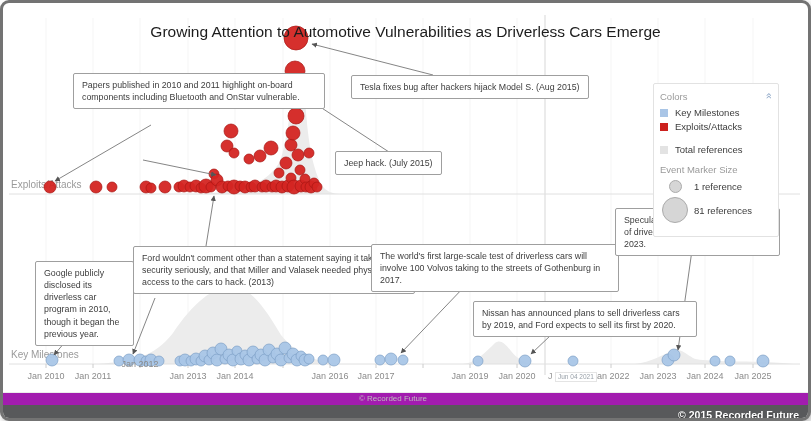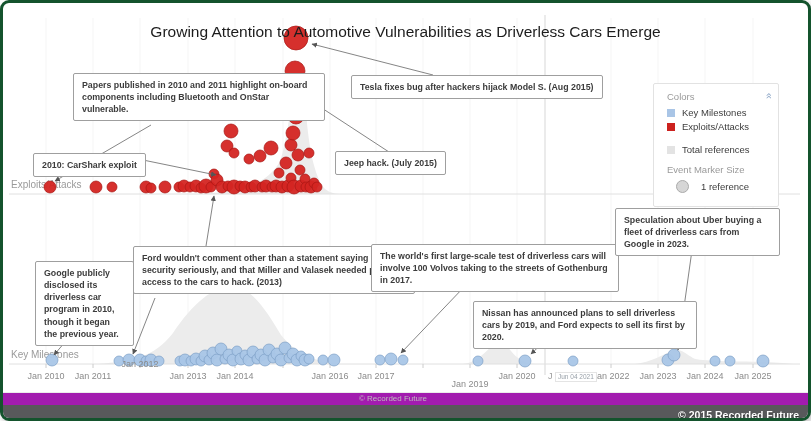--- a/index.html
+++ b/index.html
@@ -1,36 +1,36 @@
 <!DOCTYPE html>
 <html><head>
 <meta charset="utf-8">
 <style>
   html,body{margin:0;padding:0;background:#fff;}
   body{font-family:"Liberation Sans", sans-serif; width:811px; height:421px; overflow:hidden;}
-  .frame{position:relative; width:805px; height:415px; margin:0; border:3px solid #14532d; border-radius:9px;
+  .frame{position:relative; width:805px; height:415px; margin:0; border:3px solid #737373; border-radius:9px;
          overflow:hidden; background:#fff; box-shadow:2px 3px 6px rgba(0,0,0,.25);}
   .title{position:absolute; top:20px; left:0; right:0; text-align:center; font-size:15.5px; color:#1c1c1c;
          z-index:2; pointer-events:none;}
   svg.layer{position:absolute; left:0; top:0; z-index:1;}
   svg#svg-arrows{z-index:3;}
   .track-label{position:absolute; font-size:10px; color:#9a9a9a; z-index:0;}
   #lbl-exploits{left:8px; top:176px;}
   #lbl-milestones{left:8px; top:346px;}
   .axis{position:absolute; left:0; top:0; width:805px; height:415px; z-index:2; pointer-events:none;}
   .axis-label{position:absolute; font-size:9px; color:#8b8b8b; transform:translateX(-50%); white-space:nowrap;}
   .hover-partial{position:absolute; font-size:9px; color:#9a9a9a;}
   .hover-tooltip{position:absolute; font-size:6.5px; color:#98a0a8; background:#fff; border:1px solid #e4e4e4;
                  padding:0 2px; line-height:8px; white-space:nowrap;}
-  .annotations{position:absolute; left:0; top:0; width:645px; height:415px; z-index:4;font-weight:bold;}
+  .annotations{position:absolute; left:0; top:0; width:645px; height:415px; z-index:4;}
   .callout{position:absolute; background:#fff; border:1px solid #9f9f9f; border-radius:2px; color:#3c3c3c;
            font-size:8.8px; line-height:1.38; padding:5px 8px; box-sizing:border-box;}
   .callout.nowrap{white-space:nowrap;}
   .legend{position:absolute; left:650px; top:80px; width:126px; z-index:5; background:#fff;
-          border:1px solid #e2e2e2; border-radius:2px; padding:7px 9px 9px 13px; box-sizing:border-box;}
+          border:1px solid #e2e2e2; border-radius:2px; padding:7px 9px 9px 6px; box-sizing:border-box;}
   .legend .hdr{font-size:9.5px; color:#9a9a9a; margin-bottom:5px; position:relative;}
   .legend .collapse{position:absolute; right:-2px; top:-1px; color:#8fa8c8; font-size:11px; display:inline-block;
                     transform:rotate(-90deg); cursor:pointer;}
   .legend .row{display:flex; align-items:center; font-size:9.5px; color:#3c3c3c; margin:3px 0;}
   .legend .swatch{width:8px; height:8px; margin-right:7px; flex:0 0 8px;}
   .legend .gap{height:6px;}
   .legend .sizerow{display:flex; align-items:center; font-size:9.5px; color:#3c3c3c; margin:4px 0;}
   .legend .circwrap{width:30px; display:flex; justify-content:center; margin-right:4px;}
   .legend .circ{border-radius:50%; background:#d6d6d6; border:1px solid #ababab; box-sizing:border-box;}
   .footer-strip{position:absolute; left:0; right:0; bottom:13px; height:12px; background:#a21caf;
@@ -197,21 +197,21 @@
   <div class="axis" id="axis">
       <div class="axis-label" style="left: 43px; top: 368px;">Jan 2010</div>
       <div class="axis-label" style="left: 90px; top: 368px;">Jan 2011</div>
       <div class="axis-label" style="left: 137px; top: 356px;">Jan 2012</div>
       <div class="axis-label" style="left: 185px; top: 368px;">Jan 2013</div>
       <div class="axis-label" style="left: 232px; top: 368px;">Jan 2014</div>
       <div class="axis-label" style="left: 280px; top: 368px; margin-top: 19px;">Jan 2015</div>
       <div class="axis-label" style="left: 327px; top: 368px;">Jan 2016</div>
       <div class="axis-label" style="left: 373px; top: 368px;">Jan 2017</div>
       <div class="axis-label" style="left: 420px; top: 368px; margin-top: 48px;">Jan 2018</div>
-      <div class="axis-label" style="left: 467px; top: 368px; margin-top: 8px;">Jan 2019</div>
+      <div class="axis-label" style="left: 467px; top: 368px;">Jan 2019</div>
       <div class="axis-label" style="left: 514px; top: 368px;">Jan 2020</div>
       <div class="axis-label" style="left: 608px; top: 368px;">Jan 2022</div>
       <div class="axis-label" style="left: 655px; top: 368px;">Jan 2023</div>
       <div class="axis-label" style="left: 702px; top: 368px;">Jan 2024</div>
       <div class="axis-label" style="left: 750px; top: 368px;">Jan 2025</div>
       <div class="hover-partial" style="left: 545px; top: 368px;">J</div>
       <div class="hover-tooltip" style="left: 552px; top: 369px;">Jun 04 2021</div>
     </div>
   <svg id="svg-arrows" class="layer" width="805" height="415">
       <defs>
@@ -226,21 +226,20 @@
       <line x1="203" y1="243" x2="211" y2="193" stroke="#777" stroke-width="0.9" marker-end="url(#arr)"></line>
       <line x1="152" y1="295" x2="130" y2="351" stroke="#777" stroke-width="0.9" marker-end="url(#arr)"></line>
       <line x1="74" y1="325" x2="51" y2="352" stroke="#777" stroke-width="0.9" marker-end="url(#arr)"></line>
       <line x1="462" y1="283" x2="398" y2="350" stroke="#777" stroke-width="0.9" marker-end="url(#arr)"></line>
       <line x1="548" y1="332" x2="528" y2="351" stroke="#777" stroke-width="0.9" marker-end="url(#arr)"></line>
       <line x1="690" y1="240" x2="675" y2="347" stroke="#777" stroke-width="0.9" marker-end="url(#arr)"></line>
     </svg>
   <div class="annotations" id="annotations">
       <div class="callout" style="left: 70px; top: 70px; width: 252px;">Papers published in 2010 and 2011 highlight on-board components including Bluetooth and OnStar vulnerable.</div>
       <div class="callout nowrap" style="left: 348px; top: 72px;">Tesla fixes bug after hackers hijack Model S.  (Aug 2015)</div>
-      <div class="callout nowrap" style="left: 30px; top: 150px;">2010: CarShark exploit</div>
       <div class="callout nowrap" style="left: 332px; top: 148px;">Jeep hack. (July 2015)</div>
       <div class="callout" style="left: 130px; top: 243px; width: 282px;">Ford wouldn't comment other than a statement saying it takes security seriously, and that Miller and Valasek needed physical access to the cars to hack.  (2013)</div>
       <div class="callout" style="left: 368px; top: 241px; width: 248px;">The world's first large-scale test of driverless cars will involve 100 Volvos taking to the streets of Gothenburg in 2017.</div>
       <div class="callout" style="left: 32px; top: 258px; width: 99px;">Google publicly disclosed its driverless car program in 2010, though it began the previous year.</div>
       <div class="callout" style="left: 470px; top: 298px; width: 224px;">Nissan has announced plans to sell driverless cars by 2019, and Ford expects to sell its first by 2020.</div>
       <div class="callout" style="left: 612px; top: 205px; width: 165px;">Speculation about Uber buying a fleet of driverless cars from Google in 2023.</div>
     </div>
 
   <div class="legend">
     <div class="hdr">
@@ -261,20 +260,26 @@
       <span>Total references</span>
     </div>
     <div class="gap"></div>
     <div class="hdr">Event Marker Size</div>
     <div class="sizerow">
       <span class="circwrap">
           <span class="circ" id="circ-small" style="height: 13px; width: 13px;"></span>
         </span>
       <span>1 reference</span>
     </div>
+    <div class="sizerow">
+      <span class="circwrap">
+          <span class="circ" id="circ-big" style="height: 26px; width: 26px;"></span>
+        </span>
+      <span>81 references</span>
+    </div>
   </div>
 
   <div class="footer-strip">
     <span class="watermark">© Recorded Future</span>
   </div>
   <div class="bottom-bar">
     <span>© 2015 Recorded Future</span>
   </div>
 </div>
 

